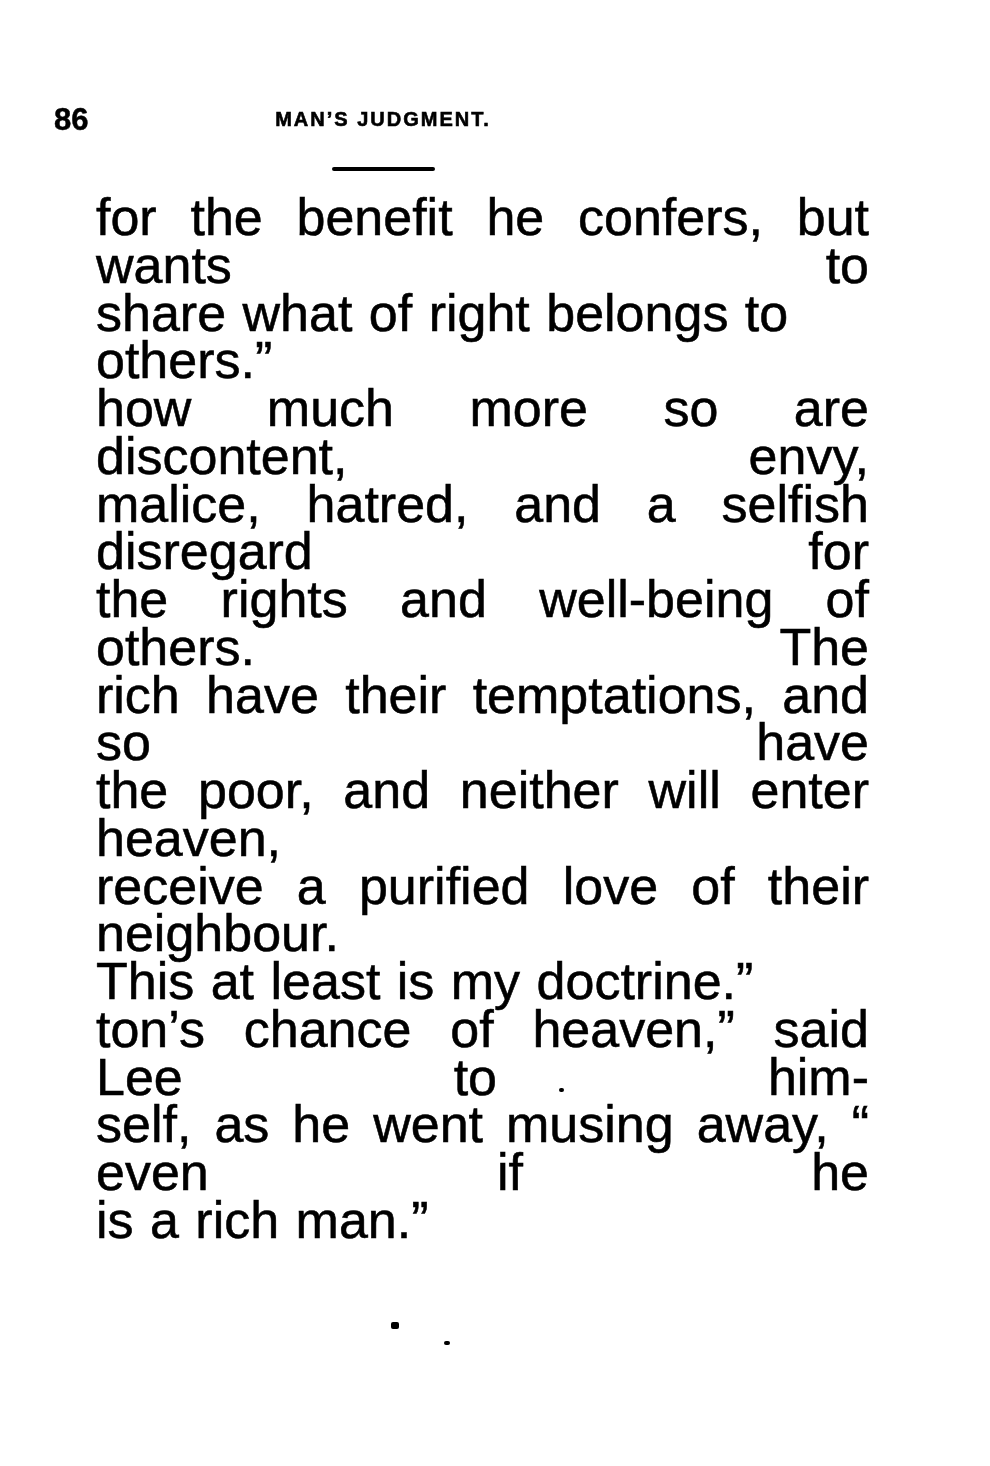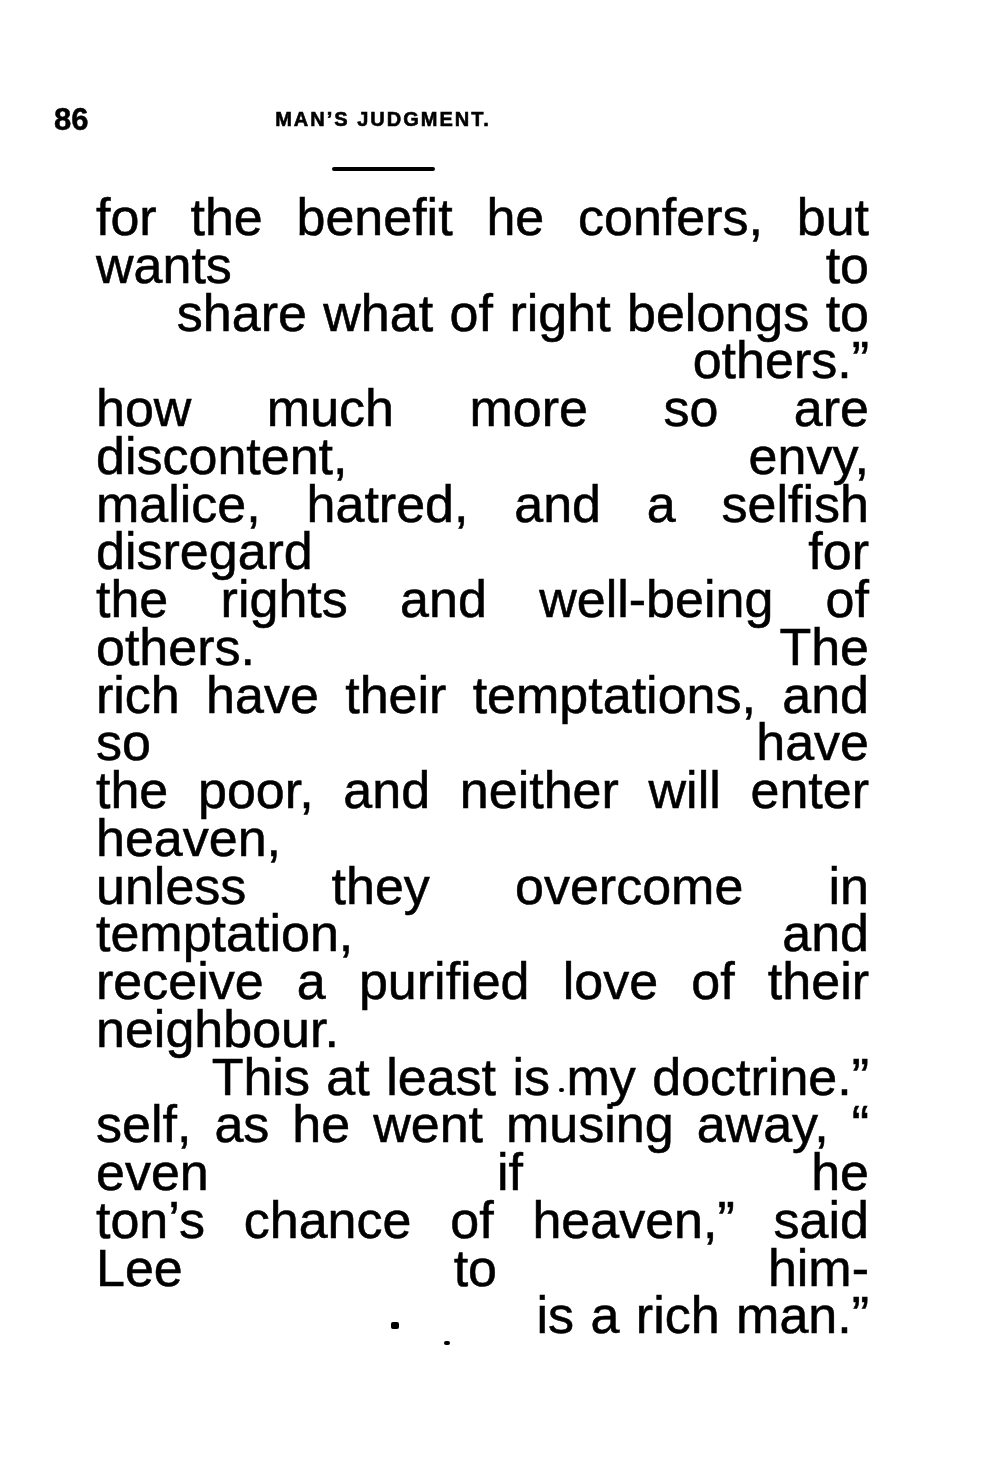--- a/index.html
+++ b/index.html
@@ -52,21 +52,21 @@
     top: 194px;
     width: 773px;
     font-size: 52px;
     line-height: 47.75px;
     word-spacing: 2px;
     margin-left: 44px;
     -webkit-text-stroke: 0.55px #000;
   }
   .line {
     white-space: normal;
-    text-align: right;
+    text-align: left;
   }
   .line.just {
     text-align: justify;
     text-align-last: justify;
   }
   .line.indent {
     padding-left: 46px;
   }
   .speck {
     position: absolute;
@@ -85,25 +85,24 @@
   <div class="head-rule"></div>
 
   <div class="body-text">
       <div class="line just">for the benefit he confers, but wants to</div>
       <div class="line">share what of right belongs to others.”</div>
       <div class="line just">how much more so are discontent, envy,</div>
       <div class="line just">malice, hatred, and a selfish disregard for</div>
       <div class="line just">the rights and well-being of others. The</div>
       <div class="line just">rich have their temptations, and so have</div>
       <div class="line just">the poor, and neither will enter heaven,</div>
-      <div class="line just">unless they overcome in temptation, and</div>
       <div class="line just">receive a purified love of their neighbour.</div>
       <div class="line">This at least is my doctrine.”</div>
+      <div class="line just">ton’s chance of heaven,” said Lee to him-</div>
       <div class="line just">self, as he went musing away, “ even if he</div>
-      <div class="line just">ton’s chance of heaven,” said Lee to him-</div>
       <div class="line">is a rich man.”</div>
     </div>
 
   <div>
       <div class="speck" style="left: 559px; top: 1088px; width: 5px; height: 4px;"></div>
       <div class="speck" style="left: 391px; top: 1322px; width: 8px; height: 7px;"></div>
       <div class="speck" style="left: 444px; top: 1341px; width: 6px; height: 4px;"></div>
     </div>
 </div>
 

